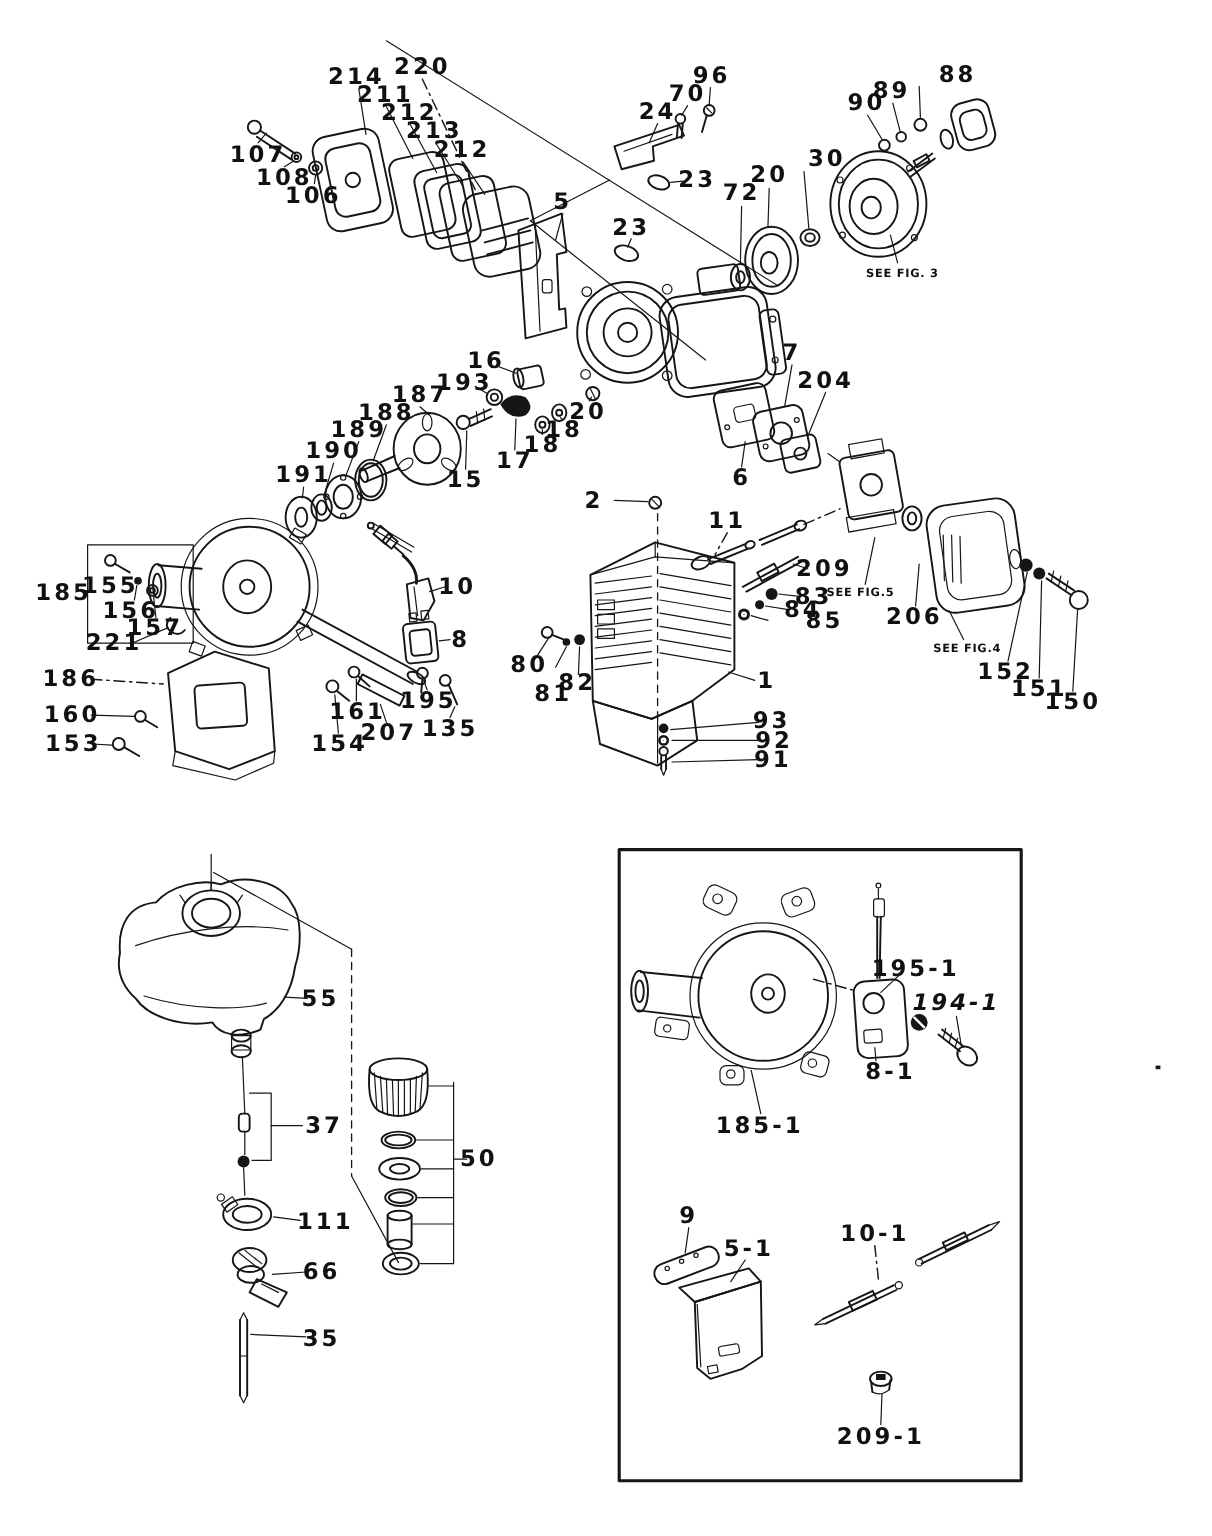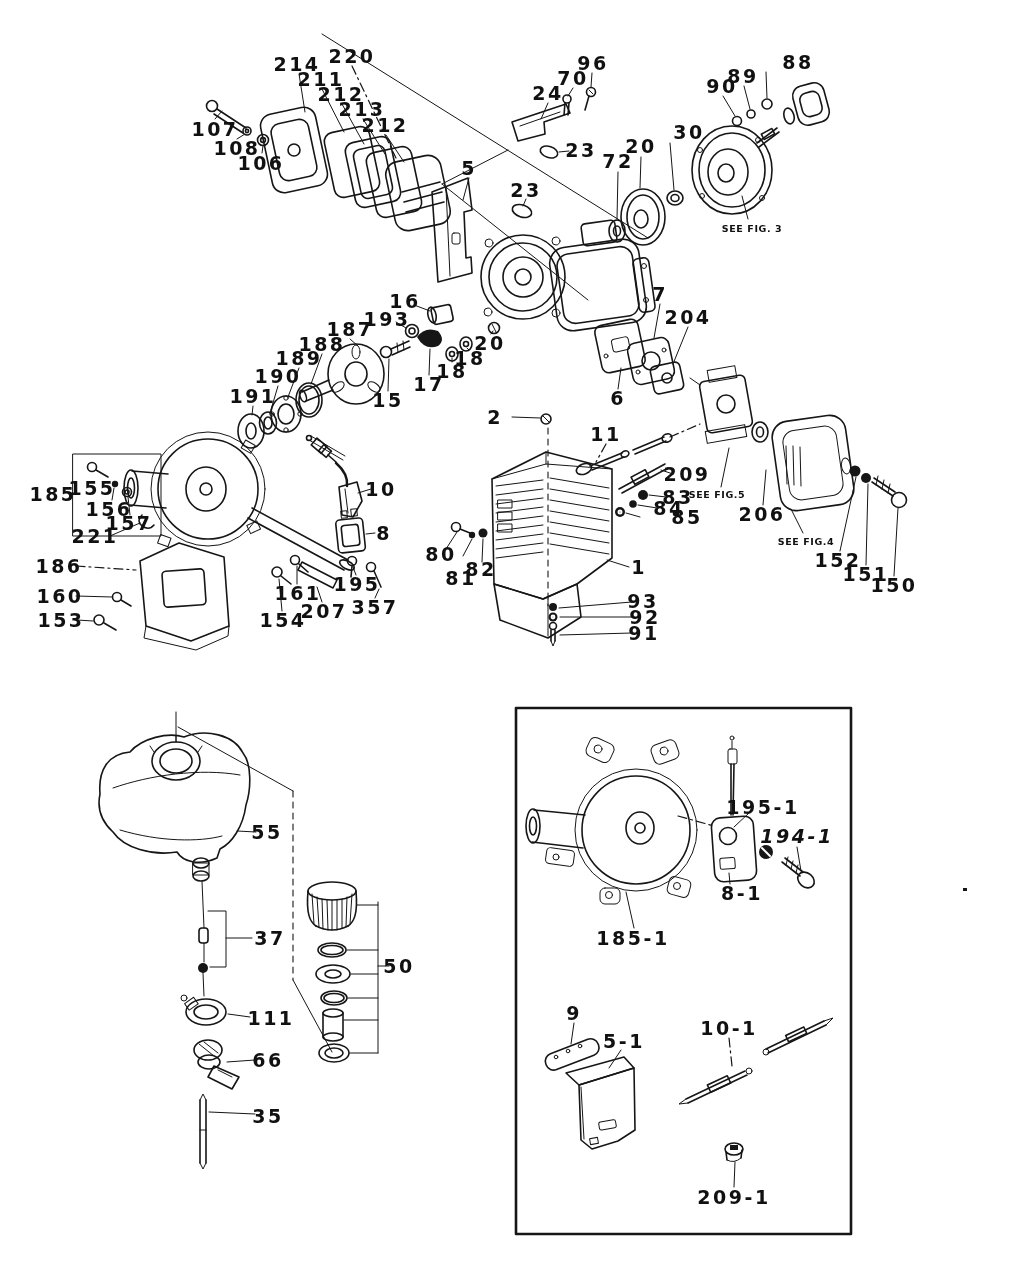--- a/index.html
+++ b/index.html
@@ -609,21 +609,21 @@
       <div class="part-label" style="left: 92px; top: 488px;">155</div>
       <div class="part-label" style="left: 109px; top: 509px;">156</div>
       <div class="part-label" style="left: 129px; top: 523px;">157</div>
       <div class="part-label" style="left: 95px; top: 536px;">221</div>
       <div class="part-label" style="left: 59px; top: 566px;">186</div>
       <div class="part-label" style="left: 60px; top: 596px;">160</div>
       <div class="part-label" style="left: 61px; top: 620px;">153</div>
       <div class="part-label" style="left: 381px; top: 489px;">10</div>
       <div class="part-label" style="left: 384px; top: 533px;">8</div>
       <div class="part-label" style="left: 357px; top: 584px; text-align: center;">195</div>
-      <div class="part-label" style="left: 375px; top: 607px;">357</div>
+      <div class="part-label" style="left: 375px; top: 607px;">135</div>
       <div class="part-label" style="left: 298px; top: 593px;">161</div>
       <div class="part-label" style="left: 324px; top: 611px;">207</div>
       <div class="part-label" style="left: 283px; top: 620px;">154</div>
       <div class="part-label" style="left: 441px; top: 554px;">80</div>
       <div class="part-label" style="left: 461px; top: 578px; text-align: center;">81</div>
       <div class="part-label" style="left: 481px; top: 569px;">82</div>
       <div class="part-label" style="left: 639px; top: 567px;">1</div>
       <div class="part-label" style="left: 643px; top: 601px;">93</div>
       <div class="part-label" style="left: 645px; top: 617px;">92</div>
       <div class="part-label" style="left: 644px; top: 633px;">91</div>

